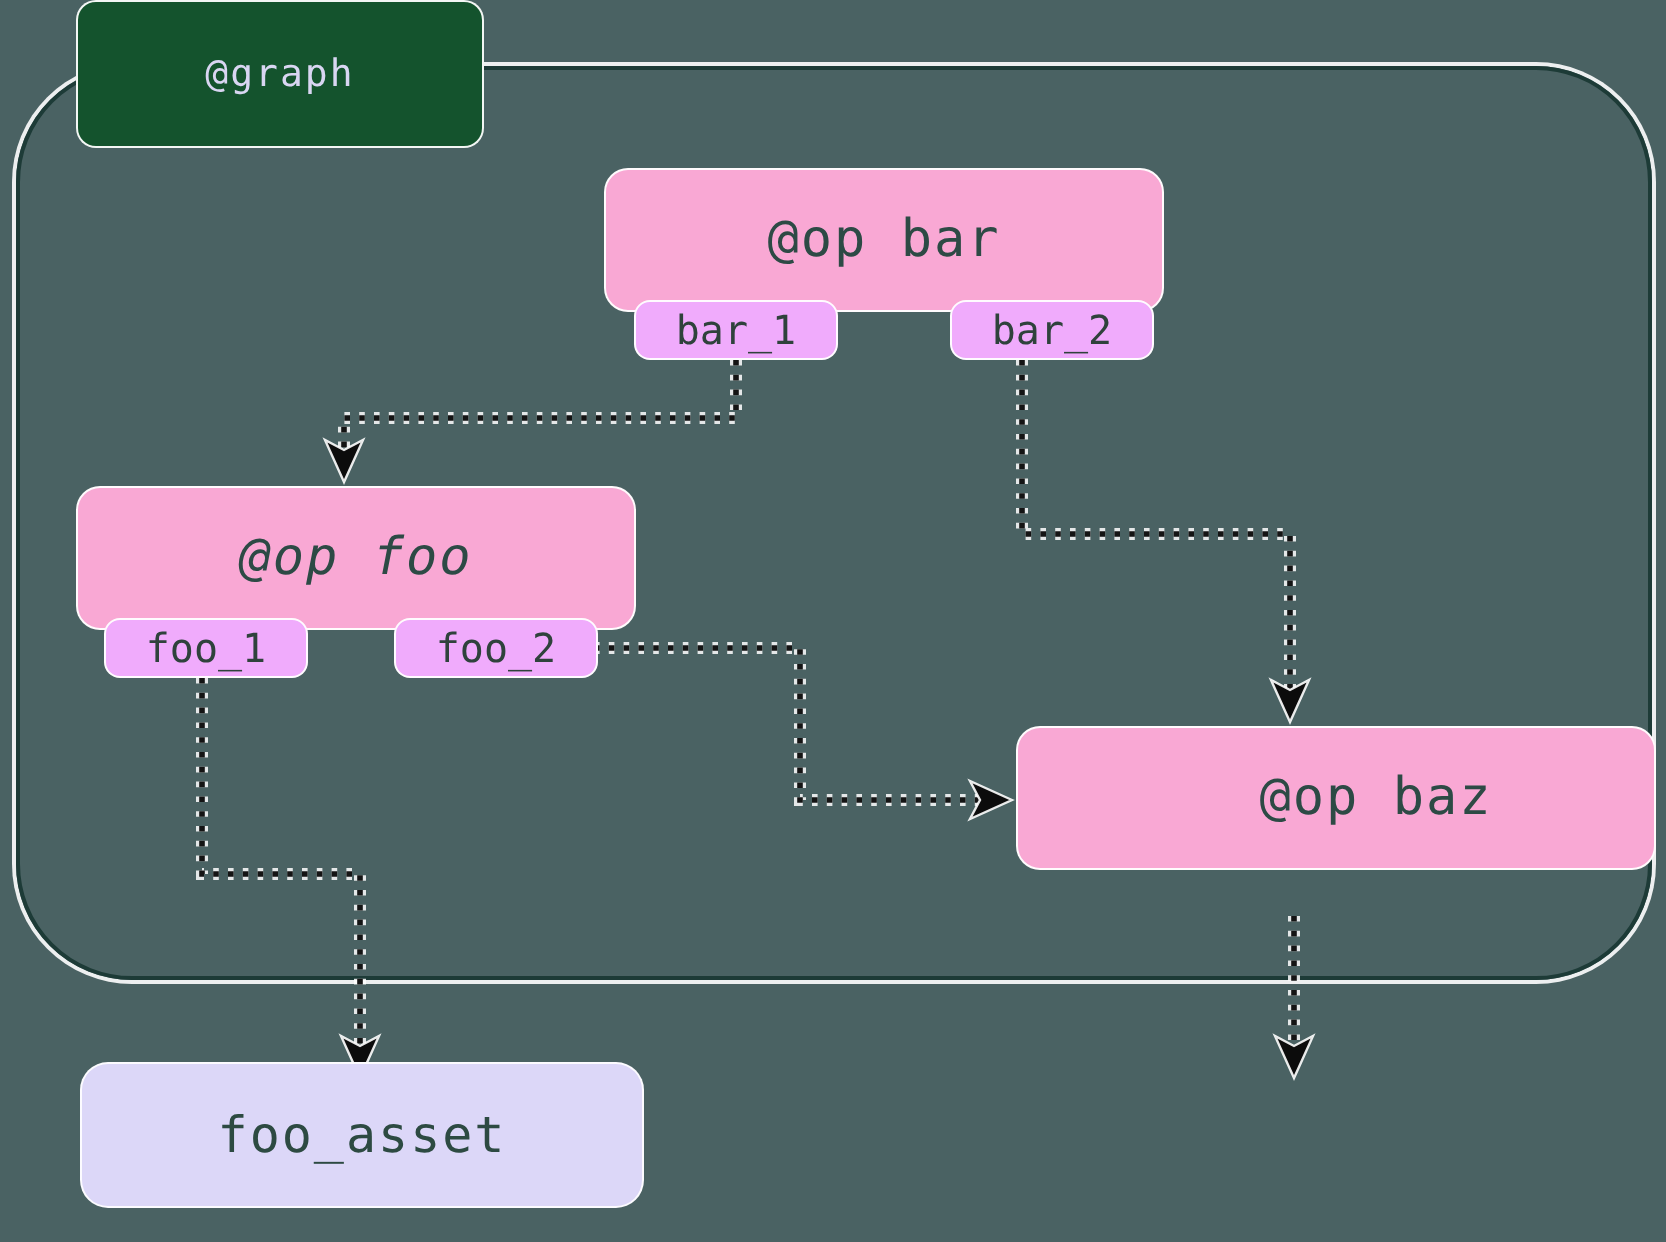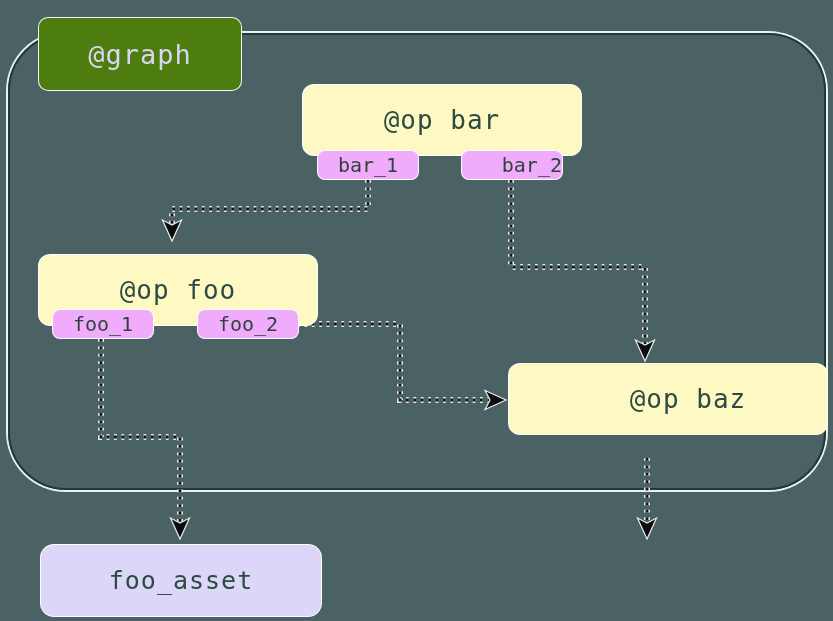--- a/index.html
+++ b/index.html
@@ -18,79 +18,79 @@
     position:absolute;
     left:8px;top:33px;
     width:814px;height:453px;
     border:2.5px solid #1d3b37;
     border-radius:58px;
     box-shadow:0 0 0 2px rgba(255,255,255,0.9);
     z-index:1;
   }
   .graph-label{
     position:absolute;
-    left:38px;top:17px;
+    left:38px;top:0;
     width:202px;height:72px;
-    background:#4d7c0f;
+    background:#14532d;
     border:1.5px solid rgba(255,255,255,0.95);
     border-radius:10px;
     display:flex;align-items:center;justify-content:center;
     color:#d9d6f2;
-    font-size:27px;
+    font-size:19px;
     letter-spacing:1px;
     z-index:3;
   }
   .edges{
     position:absolute;left:0;top:0;width:833px;height:621px;
     z-index:2;
   }
   .op-node{
     position:absolute;
-    background:#fef9c3;
+    background:#f9a8d4;
     border:1.5px solid rgba(255,255,255,0.95);
     border-radius:12px;
     display:flex;align-items:center;justify-content:center;
     color:#2d4a45;
     font-size:26px;
     letter-spacing:1px;
     z-index:3;
     width:278px;height:70px;
   }
   .op-bar{left:302px;top:84px;}
-  .op-foo{left:38px;top:254px;}
+  .op-foo{left:38px;top:243px;font-style:italic;}
   .op-baz{left:508px;top:363px;padding-left:40px;}
   .output-tag{
     position:absolute;
     width:100px;height:28px;
     background:#f0abfc;
     border:1.5px solid rgba(255,255,255,0.95);
     border-radius:8px;
     display:flex;align-items:center;justify-content:center;
     color:#2f423c;
     font-size:20px;
     z-index:4;
   }
   .tag-bar-1{left:317px;top:150px;}
-  .tag-bar-2{left:461px;top:150px;justify-content:flex-end;}
+  .tag-bar-2{left:475px;top:150px;}
   .tag-foo-1{left:52px;top:309px;}
   .tag-foo-2{left:197px;top:309px;}
   .tag-baz-1{left:597px;top:429px;}
   .asset-node{
     position:absolute;
     width:280px;height:71px;
     background:#dcd7f8;
     border:1.5px solid rgba(255,255,255,0.9);
     border-radius:14px;
     display:flex;align-items:center;justify-content:center;
     color:#2d4a42;
     font-size:25px;
     letter-spacing:1px;
     z-index:3;
   }
-  .asset-foo{left:40px;top:544px;text-align:center;}
+  .asset-foo{left:40px;top:531px;text-align:center;}
   .asset-baz{left:508px;top:540px;}
   .edge-casing{
     fill:none;stroke:rgba(255,255,255,0.85);stroke-width:6;
     stroke-dasharray:2.8 4.6;stroke-linecap:butt;
   }
   .edge-line{
     fill:none;stroke:#141414;stroke-width:2.8;
     stroke-dasharray:2.8 4.6;stroke-linecap:butt;
   }
   .arrowhead{

